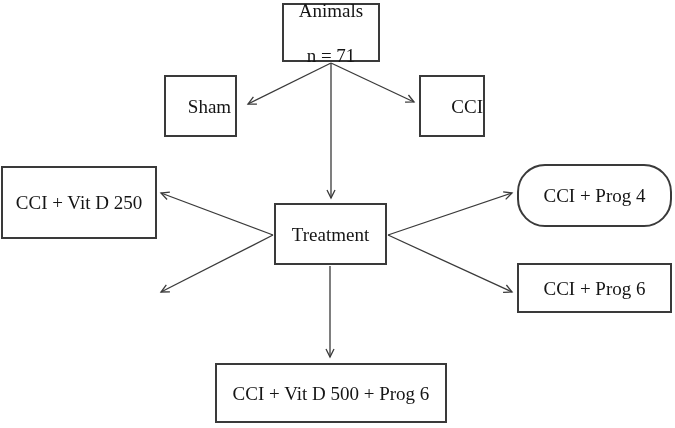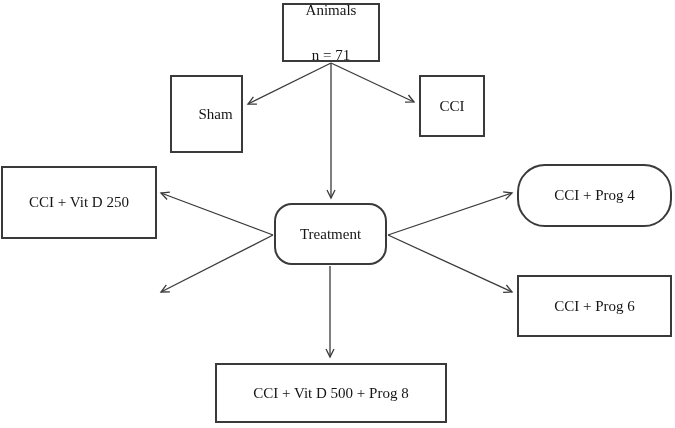--- a/index.html
+++ b/index.html
@@ -12,36 +12,36 @@
   }
   .node{
     position:absolute;
     box-sizing:border-box;
     border:2px solid #3a3a3a;
     background:#ffffff;
     display:flex;
     flex-direction:column;
     align-items:center;
     justify-content:center;
-    font-size:15px;
+    font-size:19px;
     line-height:25px;
     color:#151515;
     text-align:center;
     white-space:nowrap;
     gap:20px;
   }
   
   #node-animals  {left:282px; top:3px;   width:98px;  height:59px;}
-  #node-sham     {left:170px; top:75px;  width:73px;  height:78px;padding-left:18px;}
-  #node-cci      {left:419px; top:75px;  width:66px;  height:62px;}
+  #node-sham     {left:164px; top:75px;  width:73px;  height:62px;padding-left:18px;}
+  #node-cci      {left:419px; top:75px;  width:66px;  height:62px;align-items:flex-end;}
   #node-vitd250  {left:1px;   top:166px; width:156px; height:73px;}
   #node-vitd500  {left:1px;   top:263px; width:156px; height:62px;}
-  #node-treatment{left:274px; top:203px; width:113px; height:62px;border-radius:18px;}
+  #node-treatment{left:274px; top:203px; width:113px; height:62px;}
   #node-prog4    {left:517px; top:164px; width:155px; height:63px;border-radius:28px;}
-  #node-prog6    {left:517px; top:263px; width:155px; height:62px;margin-top:12px;}
+  #node-prog6    {left:517px; top:263px; width:155px; height:50px;}
   #node-combo    {left:215px; top:363px; width:232px; height:60px;}
   #arrow-layer{
     position:absolute;
     left:0;top:0;
     width:675px;height:428px;
     pointer-events:none;
   }
 </style>
 </head>
 <body>
@@ -90,16 +90,16 @@
 
   <div class="node" id="node-prog4">
     <div>CCI + Prog 4</div>
   </div>
 
   <div class="node" id="node-prog6">
     <div>CCI + Prog 6</div>
   </div>
 
   <div class="node" id="node-combo">
-    <div>CCI + Vit D 500 + Prog 8</div>
+    <div>CCI + Vit D 500 + Prog 6</div>
   </div>
 
 </div>
 
 </body></html>

